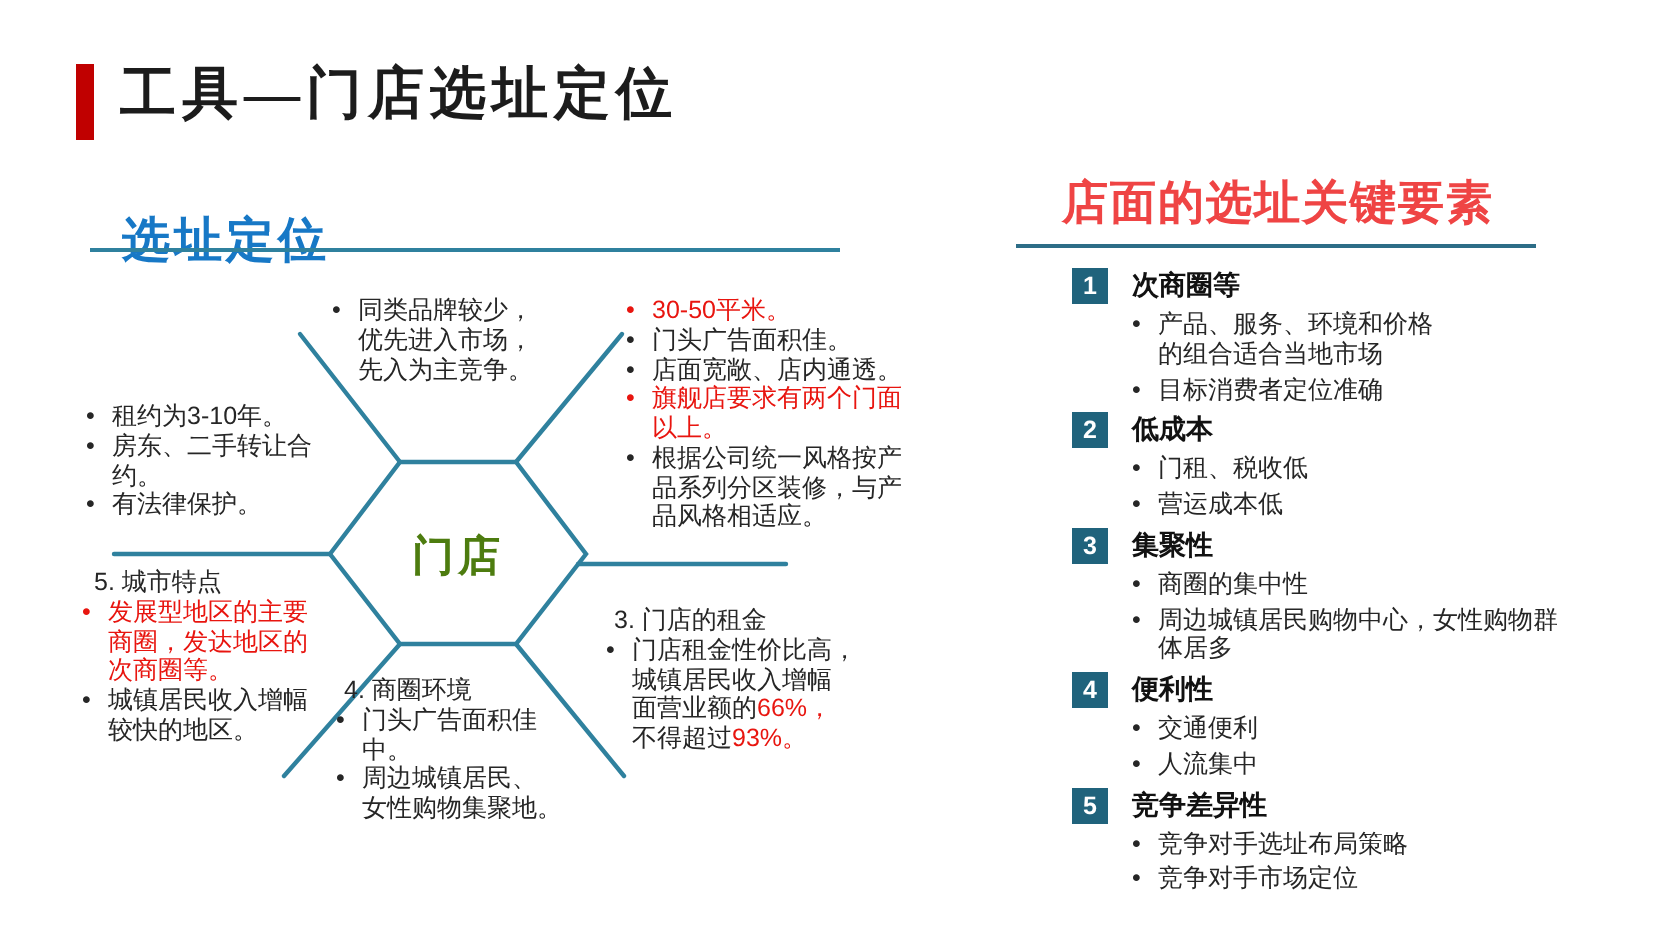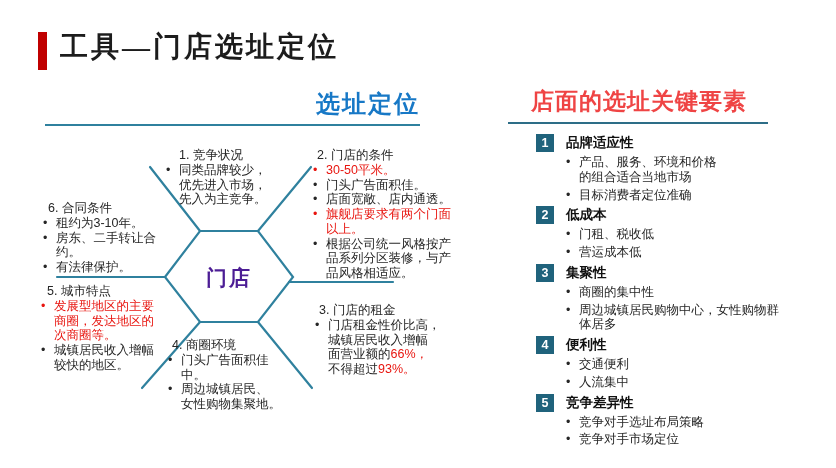--- a/index.html
+++ b/index.html
@@ -9,41 +9,41 @@
   }
   
   .red-bar { position:absolute; left:38px; top:32px; width:9px; height:38px; background:#c00000; }
   .main-title {
     position:absolute; left:60px; top:28px; margin:0;
     font-family:"Liberation Serif","DejaVu Serif",serif;
     font-size:28px; font-weight:700; color:#1c1c1c; letter-spacing:3px; white-space:nowrap;
   }
   
   .left-title {
-    position:absolute; left:45px; top:88px; width:375px; margin:0; text-align:right;
+    position:absolute; left:45px; top:88px; width:375px; margin:16px; text-align:left;
     font-size:24px; font-weight:700; color:#1778c6; letter-spacing:2px;
   }
   .left-rule { position:absolute; left:45px; top:124px; width:375px; height:2px; background:#2f819e; }
   .right-title {
     position:absolute; left:506px; top:86px; width:266px; margin:0; text-align:center;
     font-size:23px; font-weight:700; color:#ef4444; letter-spacing:1px; white-space:nowrap;
   }
   .right-rule { position:absolute; left:508px; top:122px; width:260px; height:2px; background:#2d6d87; }
   
   svg.diagram { position:absolute; left:0; top:0; width:836px; height:468px; }
   .hex-label {
     position:absolute; left:165px; top:264px; width:128px; text-align:center;
-    font-size:21px; font-weight:700; color:#4c1d95; letter-spacing:2px;
+    font-size:21px; font-weight:700; color:#4d7c0f; letter-spacing:2px;
   }
   .node { position:absolute; font-size:12.5px; line-height:1.18; color:#262626; }
   .node-head { font-weight:400; padding-left:4px; white-space:nowrap; }
   .n1 { left:166px; top:148px; width:134px; }
   .n1 .node-head { padding-left:13px; }
   .n2 { left:313px; top:148px; width:158px; }
-  .n3 { left:303px; top:303px; width:168px;margin-left:12px; }
+  .n3 { left:303px; top:303px; width:168px; }
   .n4 { left:168px; top:338px; width:140px; }
   .n5 { left:41px;  top:284px; width:136px; }
   .n5 .node-head { padding-left:6px; }
   .n6 { left:43px;  top:201px; width:136px; }
   .n6 .node-head { padding-left:5px; }
   
   .bullet { display:flex; align-items:flex-start; }
   .dot { flex:0 0 13px; width:13px; }
   .btxt { flex:1; white-space:pre-line; }
   .red { color:#e8150f; }
@@ -78,32 +78,30 @@
       <line x1="200" y1="231" x2="150" y2="167"></line>
       <line x1="258" y1="231" x2="311" y2="167"></line>
       <line x1="200" y1="322" x2="142" y2="388"></line>
       <line x1="258" y1="322" x2="312" y2="388"></line>
     </g>
   </svg>
 
   <div class="hex-label">门店</div>
 
   <div class="node n1">
-    <div class="node-head">1. 竞争状况</div>
     <div class="node-bullets">
         <div class="bullet">
           <span class="dot">•</span>
           <span class="btxt"><span>同类品牌较少，
 优先进入市场，
 先入为主竞争。</span></span>
         </div>
       </div>
   </div>
   <div class="node n2">
-    <div class="node-head">2. 门店的条件</div>
     <div class="node-bullets">
         <div class="bullet">
           <span class="dot red">•</span>
           <span class="btxt"><span class="red">30-50平米。</span></span>
         </div>
         <div class="bullet">
           <span class="dot">•</span>
           <span class="btxt"><span>门头广告面积佳。</span></span>
         </div>
         <div class="bullet">
@@ -160,21 +158,20 @@
 次商圈等。</span></span>
         </div>
         <div class="bullet">
           <span class="dot">•</span>
           <span class="btxt"><span>城镇居民收入增幅
 较快的地区。</span></span>
         </div>
       </div>
   </div>
   <div class="node n6">
-    <div class="node-head">6. 合同条件</div>
     <div class="node-bullets">
         <div class="bullet">
           <span class="dot">•</span>
           <span class="btxt"><span>租约为3-10年。</span></span>
         </div>
         <div class="bullet">
           <span class="dot">•</span>
           <span class="btxt"><span>房东、二手转让合
 约。</span></span>
         </div>
@@ -184,21 +181,21 @@
         </div>
       </div>
   </div>
 
   <h2 class="right-title">店面的选址关键要素</h2>
   <div class="right-rule"></div>
   <div class="factors" id="factors">
       <div class="factor">
         <div class="factor-head">
           <div class="badge">1</div>
-          <div class="factor-heading">品牌适应性</div>
+          <div class="factor-heading">次商圈等</div>
         </div>
         <div class="factor-bullets">
           <div class="bullet">
             <span class="dot">•</span>
             <span class="btxt"><span>产品、服务、环境和价格
 的组合适合当地市场</span></span>
           </div>
           <div class="bullet">
             <span class="dot">•</span>
             <span class="btxt"><span>目标消费者定位准确</span></span>

